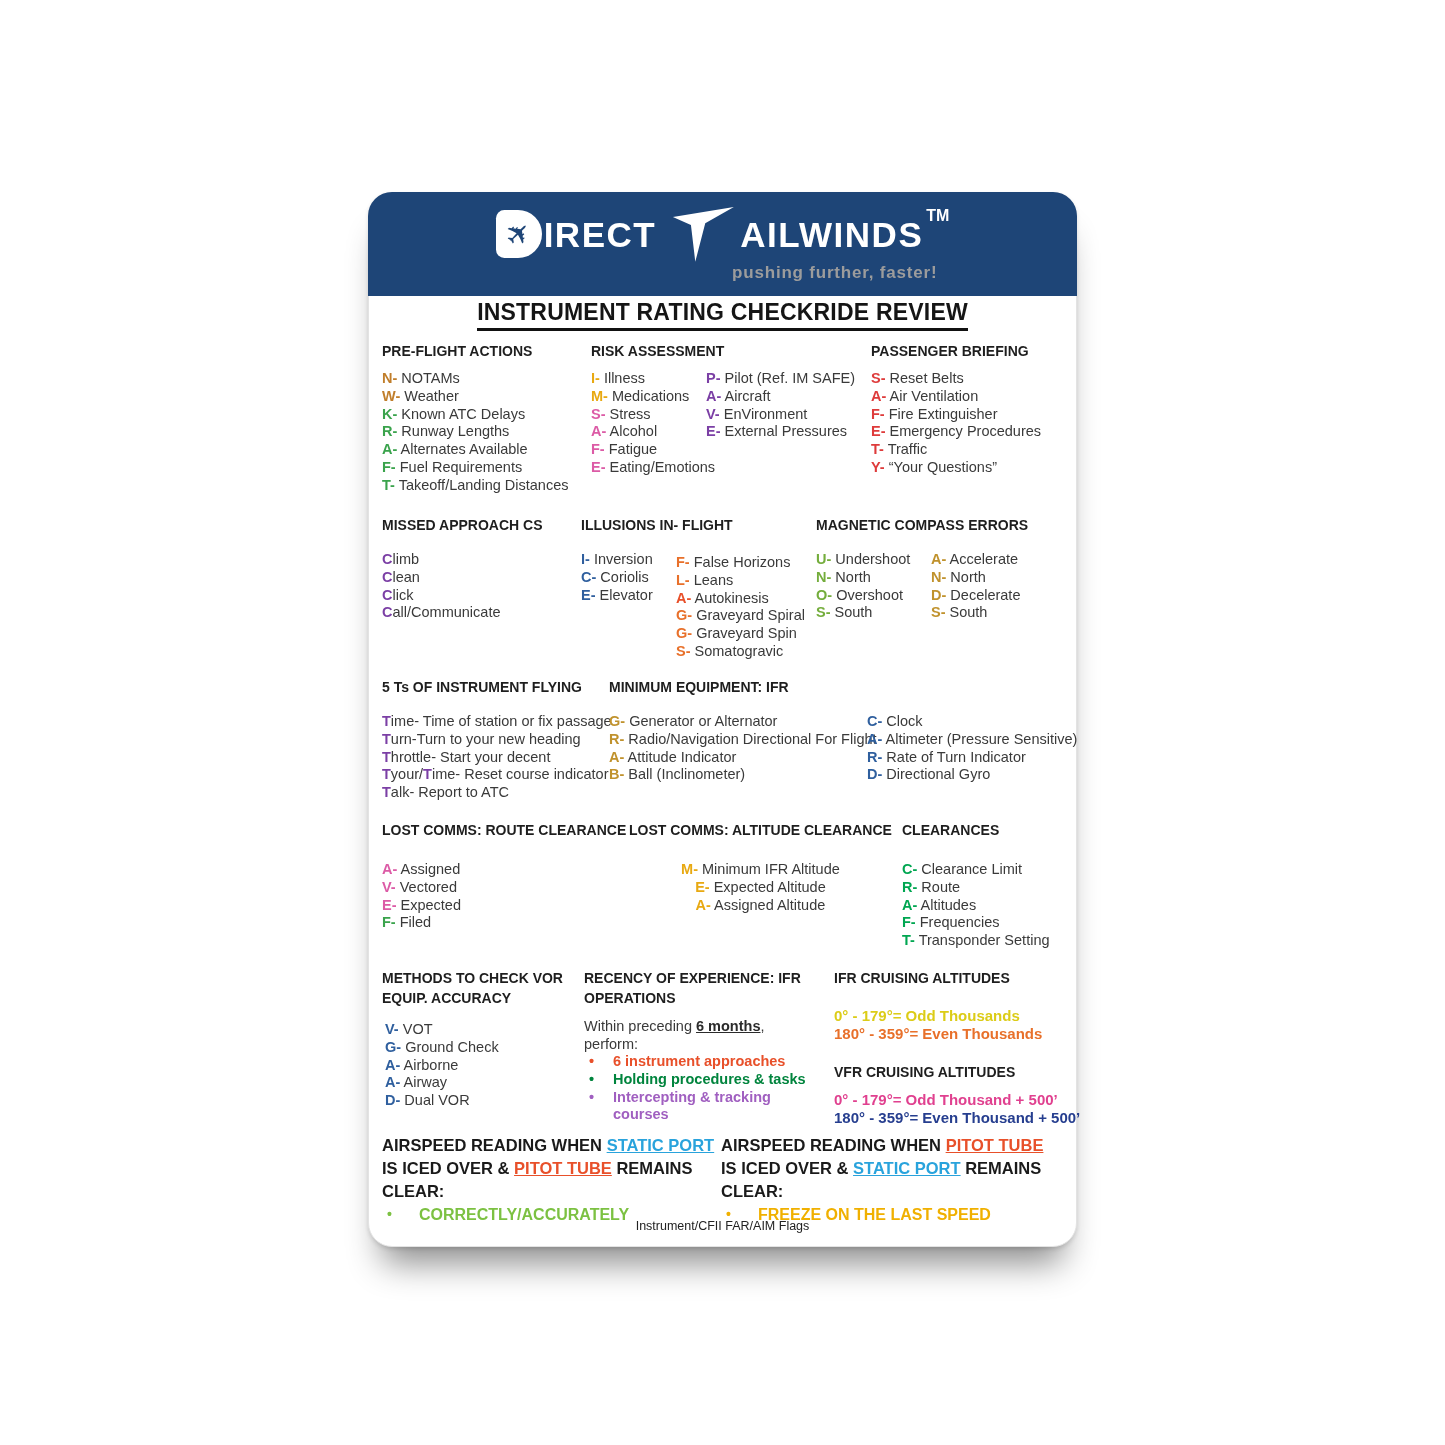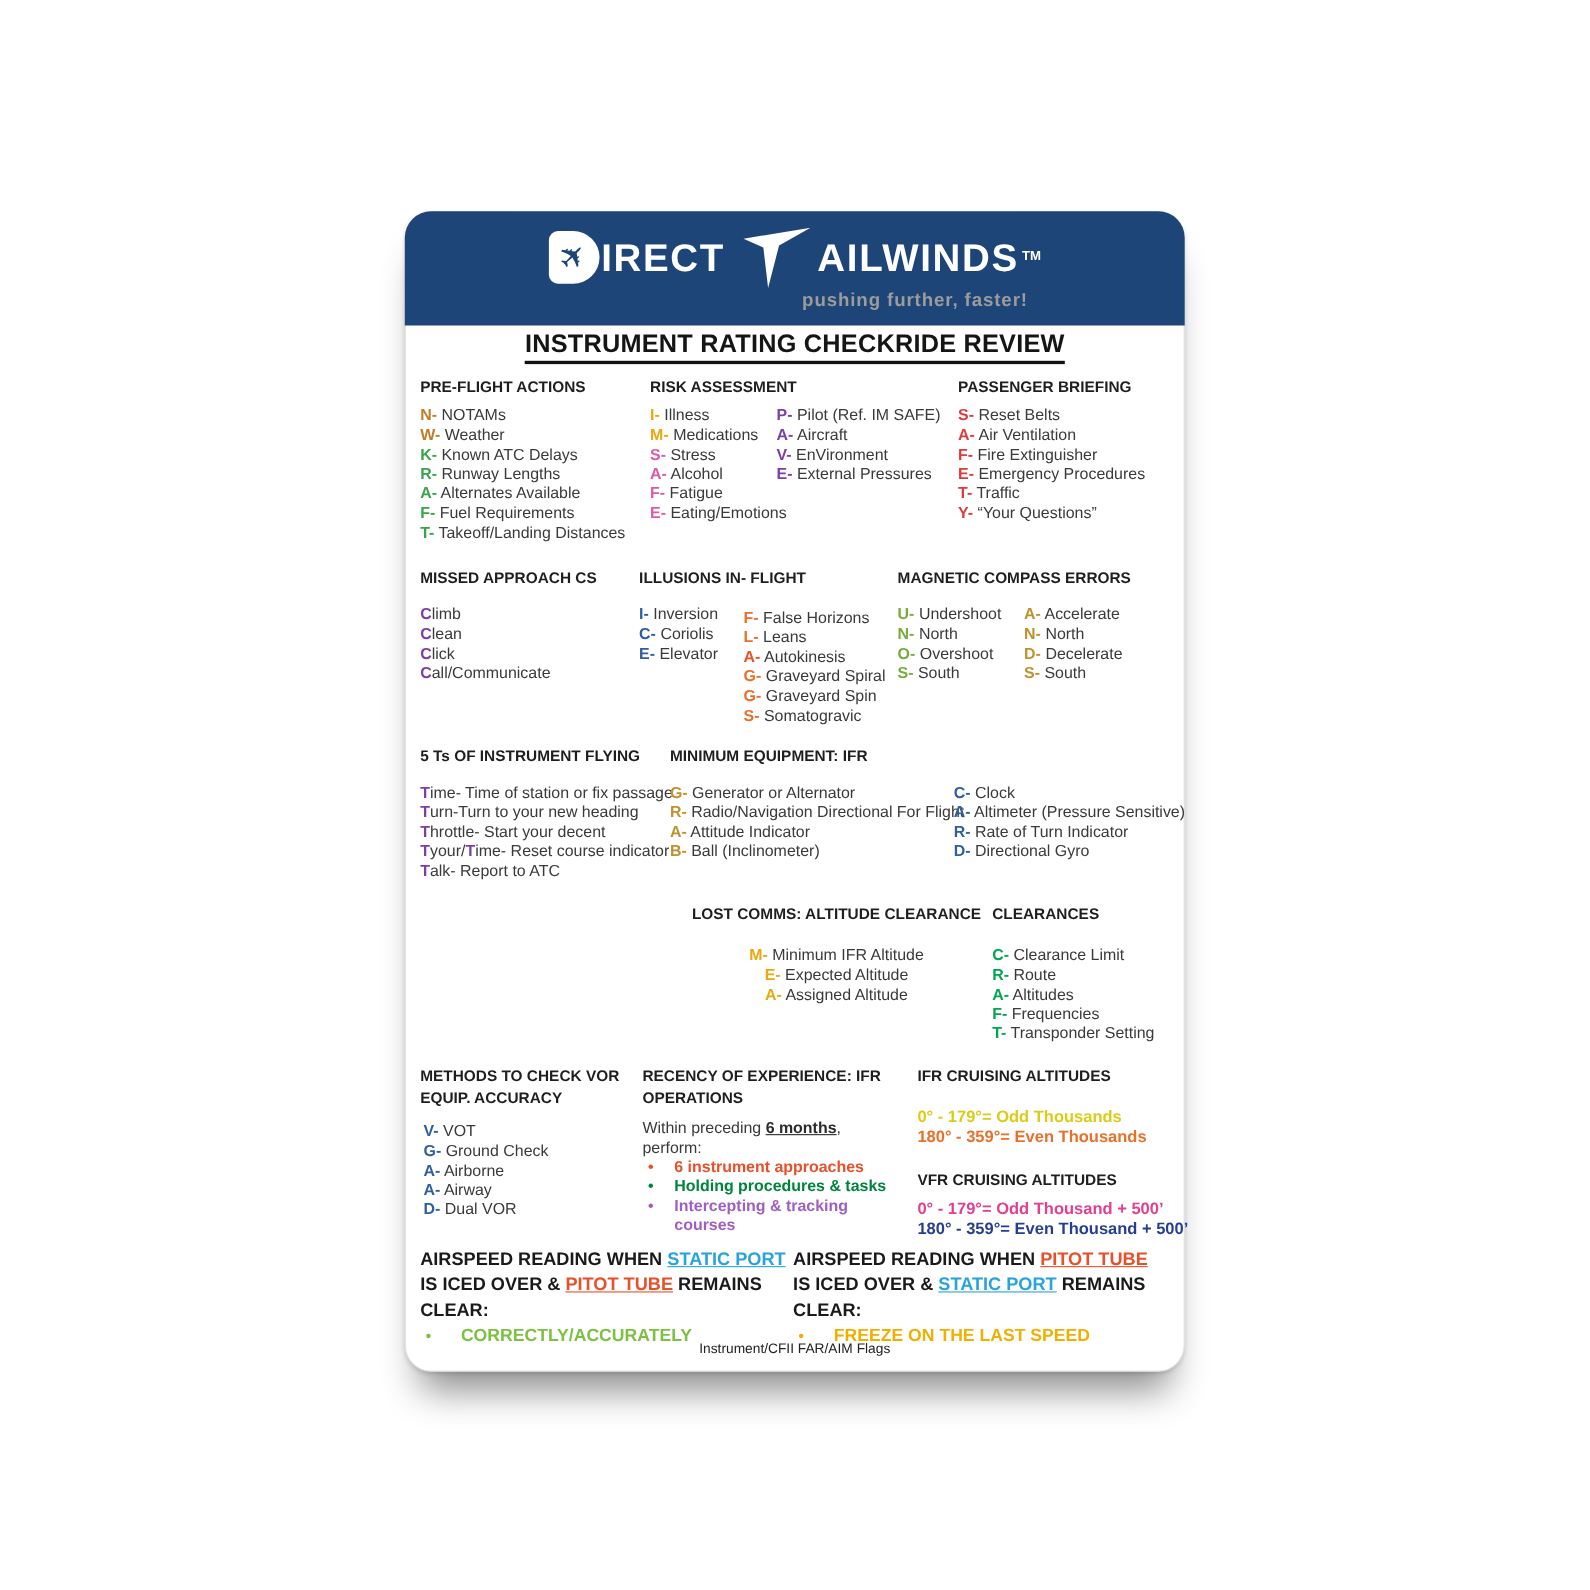--- a/index.html
+++ b/index.html
@@ -9,21 +9,21 @@
     box-shadow:0 30px 34px -14px rgba(0,0,0,0.45),0 2px 4px rgba(0,0,0,0.12);}
   .hdr{position:absolute;top:-1px;left:-1px;right:-1px;height:104px;background:#1E4577;
     border-radius:24px 24px 0 0;display:flex;align-items:center;justify-content:center;}
   .logo{display:flex;flex-direction:column;}
   .logo-row{display:flex;align-items:center;}
   .d-glyph{width:46px;height:48px;background:#fff;border-radius:9px 26px 26px 9px;
     display:flex;align-items:center;justify-content:center;margin-right:2px;}
   .d-glyph .plane{color:#1E4577;font-size:30px;transform:rotate(-45deg);line-height:1;}
   .brand{color:#fff;font-weight:bold;font-size:35px;line-height:45px;letter-spacing:1.5px;}
   .swoosh{margin:2px 4px 0 16px;}
-  .tm{color:#fff;font-weight:bold;font-size:12px;align-self:flex-start;margin:20px 0 0 3px;}
+  .tm{color:#fff;font-weight:bold;font-size:16px;align-self:flex-start;margin:2px 0 0 3px;}
   .tagline{color:#9C9C9C;font-weight:bold;font-size:17px;align-self:flex-end;
     margin:0 12px 0 0;letter-spacing:0.8px;}
   .title-wrap{position:absolute;top:106px;left:0;right:0;text-align:center;}
   .title{display:inline-block;font-size:23px;font-weight:bold;color:#151515;
     border-bottom:3px solid #111;padding-bottom:2px;letter-spacing:0.2px;}
   .sec{position:absolute;}
   .sh{font-size:14px;line-height:20px;font-weight:bold;color:#1E1E1E;margin:0 0 9px;}
   .cols{display:flex;}
   .li{font-size:14.5px;line-height:17.8px;color:#3A3A3A;white-space:nowrap;}
   .lt{font-weight:bold;}
@@ -184,20 +184,28 @@
       </div>
       <div>
         <div class="li"><b class="lt c-blue">C-</b><span> Clock</span></div>
         <div class="li"><b class="lt c-blue">A-</b><span> Altimeter (Pressure Sensitive)</span></div>
         <div class="li"><b class="lt c-blue">R-</b><span> Rate of Turn Indicator</span></div>
         <div class="li"><b class="lt c-blue">D-</b><span> Directional Gyro</span></div>
       </div>
     </div>
   </section>
 
+  <section class="sec" style="left:13px;top:627px;">
+    <h3 class="sh">LOST COMMS: ROUTE CLEARANCE</h3>
+    <div style="height:12px;"></div>
+    <div class="li"><b class="lt c-pink">A-</b><span> Assigned</span></div>
+    <div class="li"><b class="lt c-pink">V-</b><span> Vectored</span></div>
+    <div class="li"><b class="lt c-pink">E-</b><span> Expected</span></div>
+    <div class="li"><b class="lt c-green">F-</b><span> Filed</span></div>
+  </section>
 
   <section class="sec" style="left:260px;top:627px;text-align:center;">
     <h3 class="sh">LOST COMMS: ALTITUDE CLEARANCE</h3>
     <div style="height:12px;"></div>
     <div class="li"><b class="lt c-gold">M-</b><span> Minimum IFR Altitude</span></div>
     <div class="li"><b class="lt c-gold">E-</b><span> Expected Altitude</span></div>
     <div class="li"><b class="lt c-gold">A-</b><span> Assigned Altitude</span></div>
   </section>
 
   <section class="sec" style="left:533px;top:627px;">

